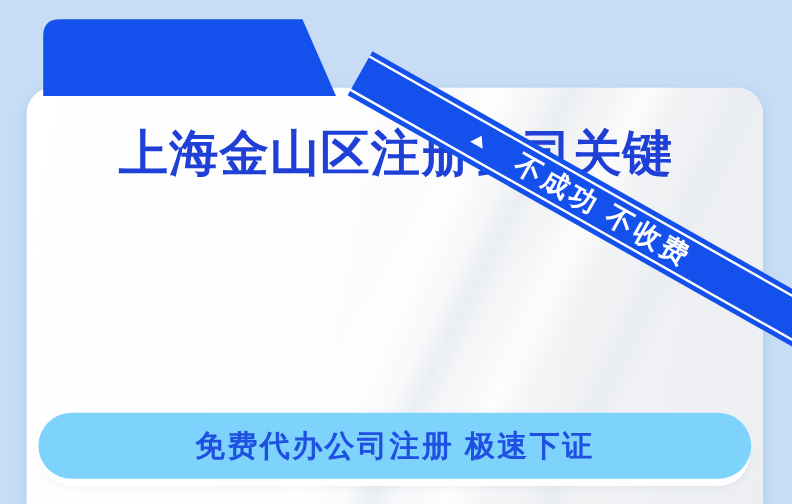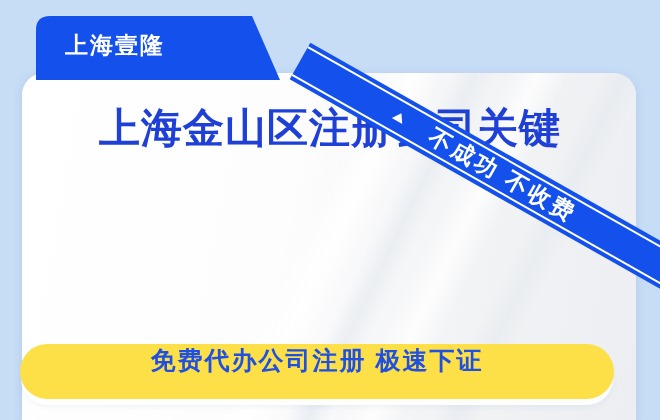--- a/index.html
+++ b/index.html
@@ -90,30 +90,31 @@
     font-weight: 700;
     color: #1f40d6;
     letter-spacing: 1px;
     line-height: 66px;
     white-space: nowrap;
   }
 
   
   .pill {
     position: absolute;
-    left: 20px;
+    left: 32px;
     top: 344px;
     width: 594px;
     height: 55px;
     border-radius: 28px;
-    background: #fde047;
+    background: #7dd3fc;
     box-shadow: 0 7px 0 -1px rgba(255,255,255,0.95),
                 0 9px 8px -4px rgba(120,150,190,0.22);
     z-index: 7;
     display: flex;
+    align-items: center;
     justify-content: center;
   }
   .pill-label {
     font-size: 25px;
     font-weight: 700;
     color: #1f50e2;
     letter-spacing: 2px;
     white-space: nowrap;
   }
 
@@ -168,21 +169,20 @@
 </style>
 </head>
 <body>
 
 <div id="poster">
 
   <div class="tab">
     <svg class="tab-shape" viewBox="0 0 258 66" preserveAspectRatio="none">
       <path d="M14,66 L14,16 Q14,2 28,2 L230,2 L258,66 Z" fill="#1350ec"></path>
     </svg>
-    <span class="tab-label">上海壹隆</span>
   </div>
 
   <div class="card">
     <div class="card-sheen"></div>
   </div>
 
   <div class="headline">
     <div class="headline-line">上海金山区注册公司关键</div>
   </div>
 

